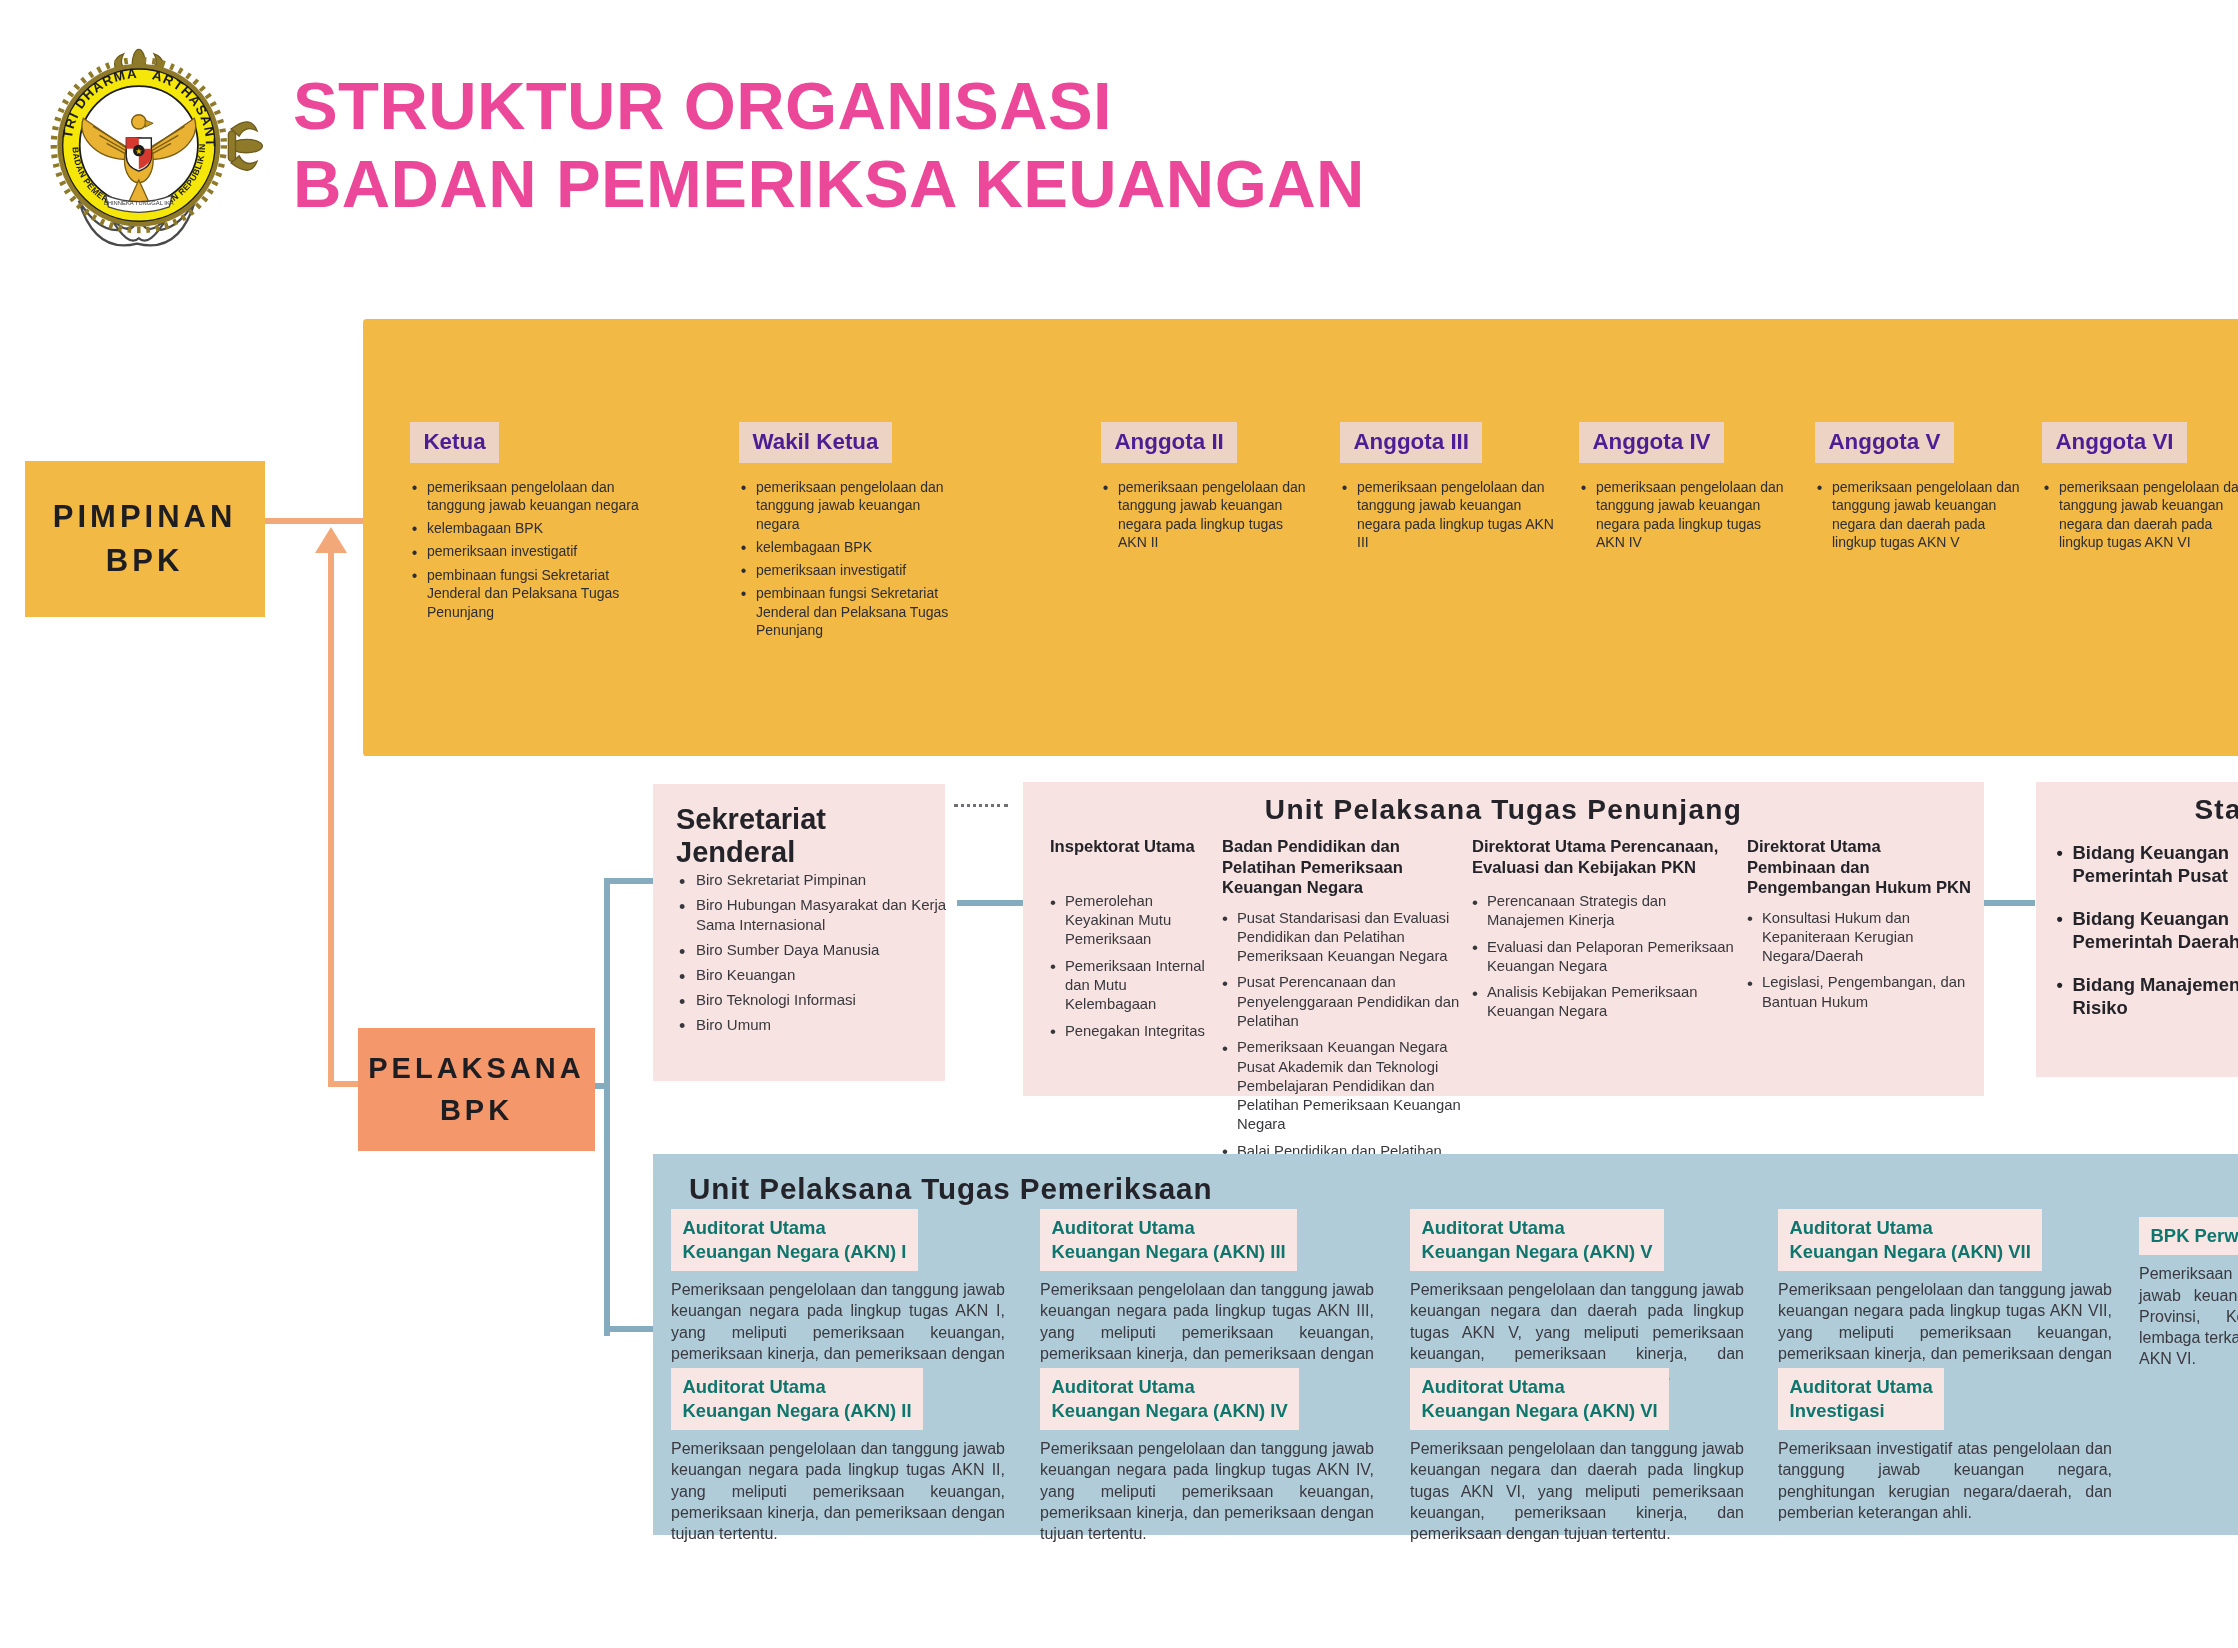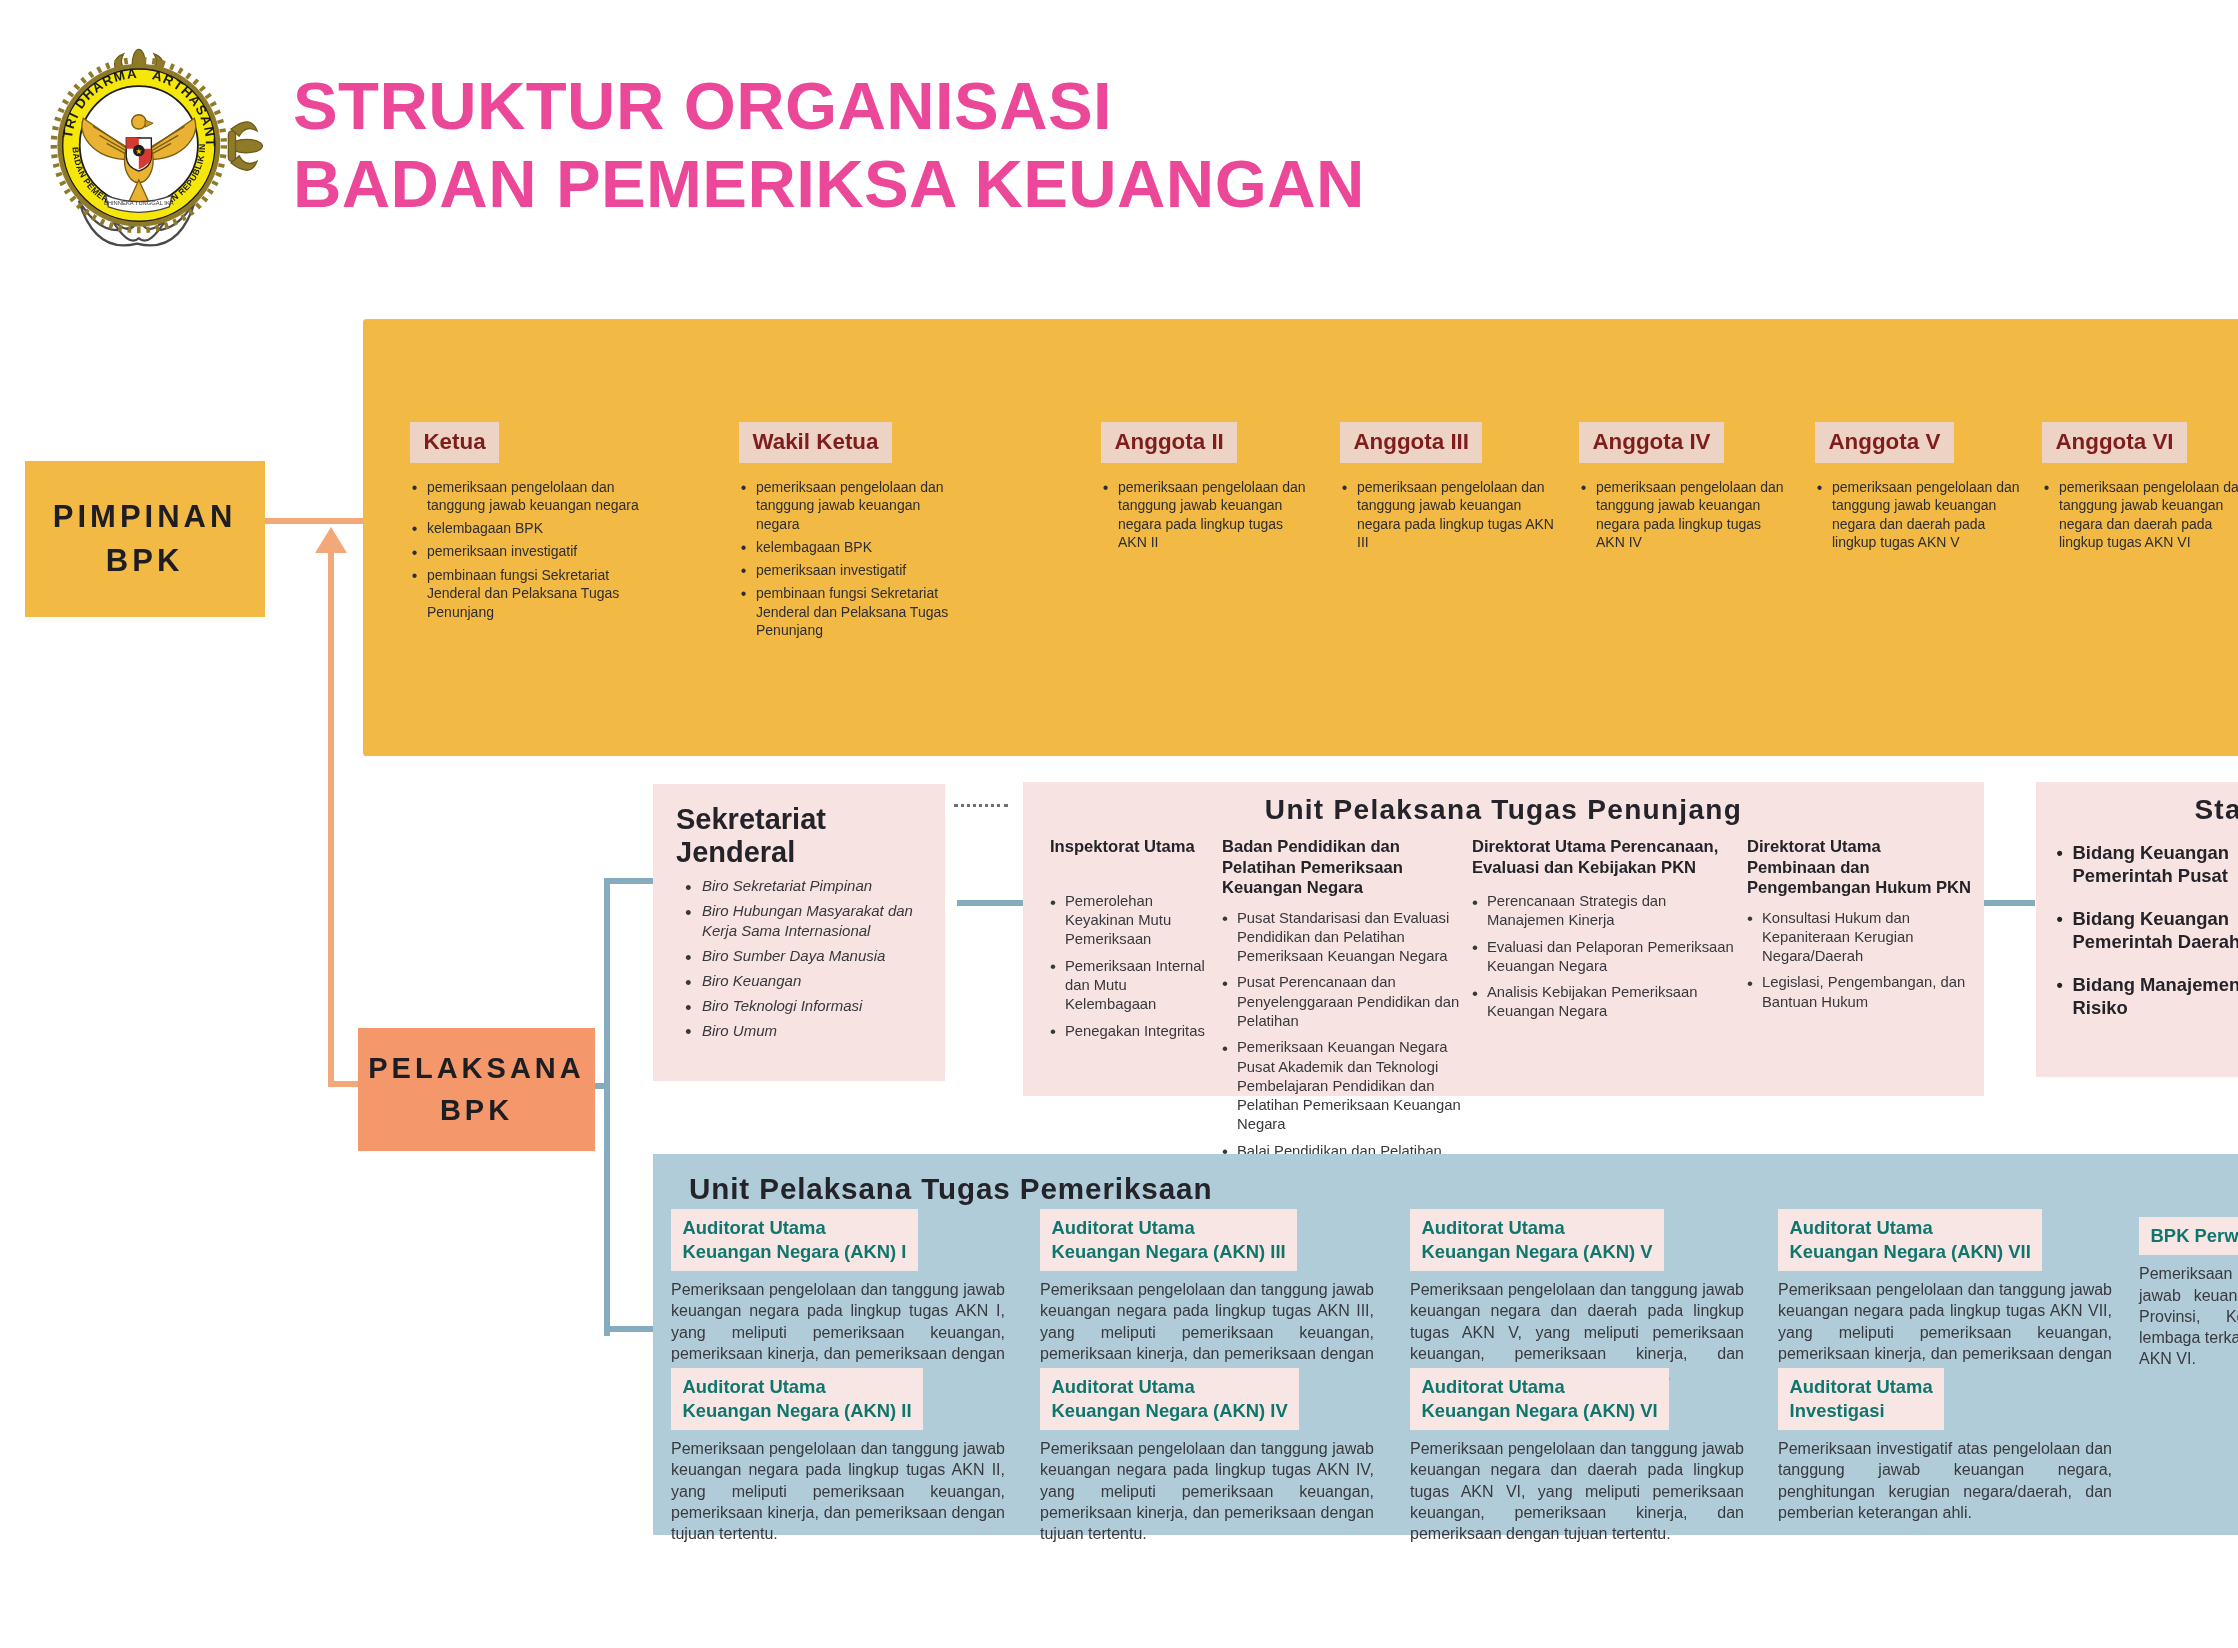--- a/index.html
+++ b/index.html
@@ -30,35 +30,35 @@
     border-bottom:26px solid #f3a87a;
   }
   .dotted-connector{position:absolute;width:54px;border-top:3.1px dotted #6f6e73;z-index:0;}
   
   .panel-leadership{
     position:absolute;left:363px;top:319px;width:2101px;height:437px;
     background:#f2ba45;border-radius:3.6px;z-index:1;
   }
   .lead-col{position:absolute;top:103px;}
   .chip-tan{
-    display:inline-block;background:#ecd3c4;color:#7f1d1d;
+    display:inline-block;background:#ecd3c4;color:#4c1d95;
     font-weight:800;font-size:22.4px;line-height:1.1;padding:8px 13.4px;white-space:pre-line;
   }
   ul.bullets{list-style:none;margin:15px 0 0 0;padding:0;}
   ul.bullets li{
     position:relative;padding-left:17px;margin-bottom:4.5px;
     font-size:14px;line-height:1.33;color:#2e2d33;
   }
   ul.bullets li::before{content:"\2022";position:absolute;left:1.8px;top:-0.9px;font-size:16px;}
   
   .panel-pink{position:absolute;background:#f7e4e2;z-index:1;}
   .panel-sekretariat{left:653px;top:784px;width:292px;height:297px;padding:0;}
   .sek-title{position:absolute;left:23px;top:19px;font-size:29px;font-weight:800;color:#242329;}
   .sek-list{position:absolute;left:23px;top:84px;width:278px;}
-  ul.biro{list-style:none;margin:8px;padding:0;font-style:italic;}
+  ul.biro{list-style:none;margin:2px;padding:0;}
   ul.biro li{position:relative;padding-left:18px;margin-bottom:4.5px;font-size:15px;line-height:1.36;color:#38373d;}
   ul.biro li::before{content:"\2022";position:absolute;left:0.9px;top:-0.4px;font-size:18px;}
   .panel-penunjang{left:1023px;top:782px;width:961px;height:314px;}
   .panel-title-center{position:absolute;left:0;top:11.6px;width:100%;text-align:center;
     font-size:28px;font-weight:800;letter-spacing:1.3px;color:#242329;}
   .pen-col{position:absolute;top:47px;margin-top:8px;}
   .pen-header{font-size:16.6px;font-weight:800;line-height:1.24;color:#242329;min-height:45px;}
   ul.pen{list-style:none;margin:9.9px 0 0 0;padding:0;}
   ul.pen li{position:relative;padding-left:15px;margin-bottom:7.2px;font-size:14.8px;line-height:1.3;color:#38373d;}
   ul.pen li::before{content:"\2022";position:absolute;left:0;top:-0.4px;font-size:17px;}

